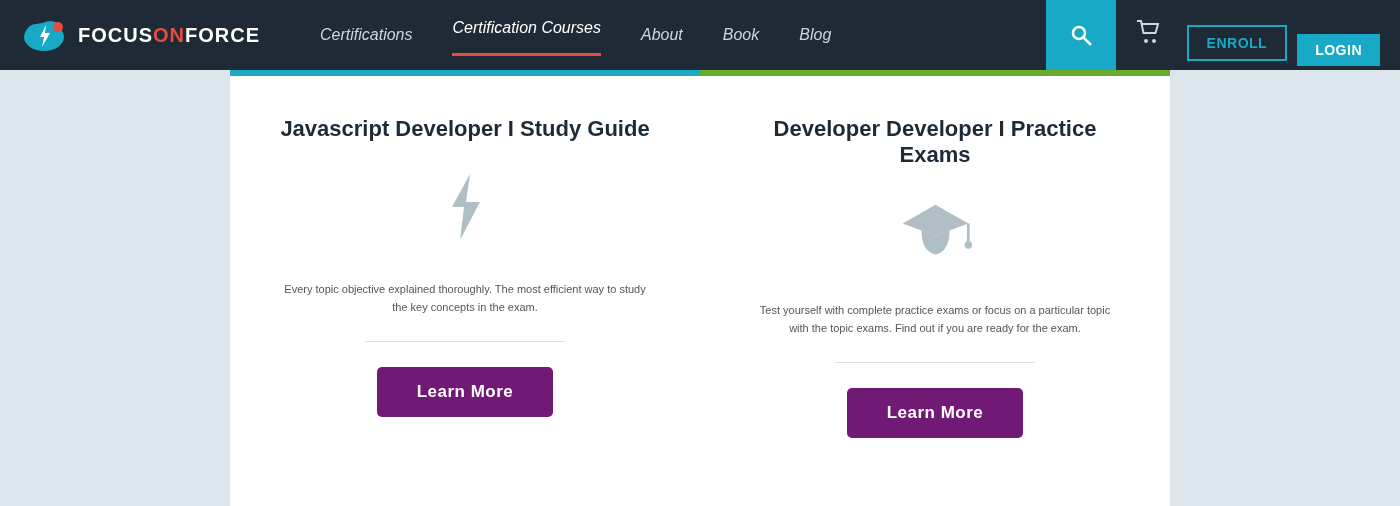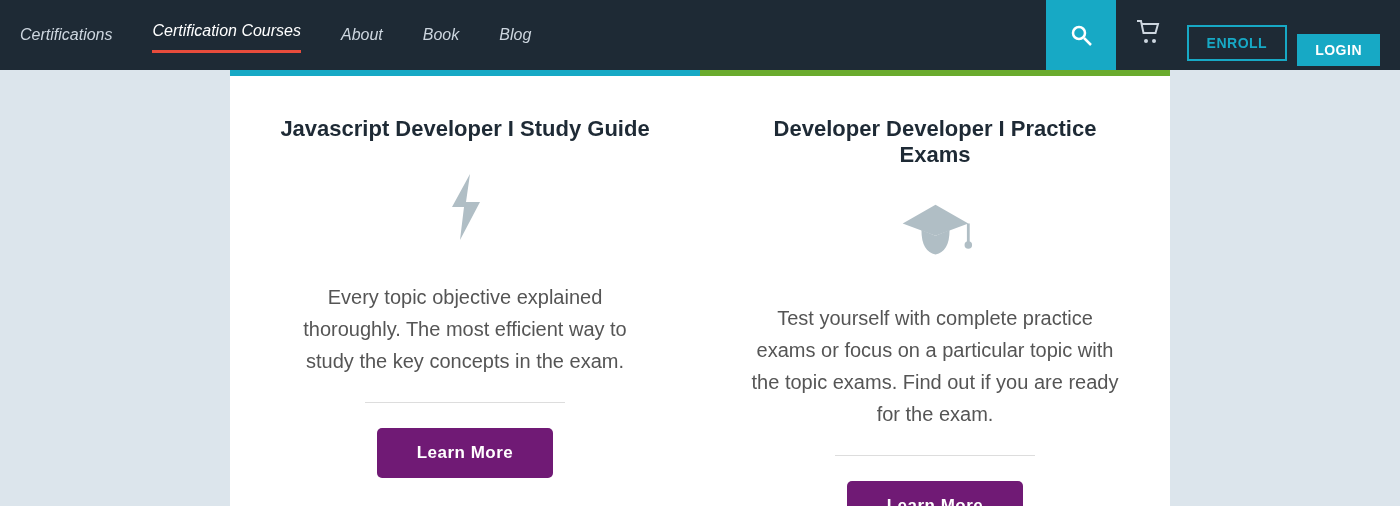--- a/index.html
+++ b/index.html
@@ -44,21 +44,21 @@
     .nav-link {
       color: #cdd6df;
       text-decoration: none;
       font-size: 16px;
       font-weight: 500;
       padding: 5px 0;
     }
     .nav-link.active {
       color: white;
       border-bottom: 3px solid #e74c3c;
-      padding-bottom: 10px;
+      padding-bottom: 16px;
     }
 
     .nav-right {
       display: flex;
       align-items: center;
       gap: 10px;
     }
     .search-btn {
       background: #17a9c5;
       border: none;
@@ -141,21 +141,21 @@
     }
 
     .card-icon {
       font-size: 60px;
       color: #b0bec5;
       margin-bottom: 25px;
       text-align: center;
     }
 
     .card-description {
-      font-size: 20px;
+      font-size: 11px;
       color: #555;
       text-align: center;
       line-height: 1.6;
       margin-bottom: 25px;
     }
 
     .card-divider {
       width: 200px;
       border: none;
       border-top: 1px solid #ddd;
@@ -191,20 +191,35 @@
       width: 100%;
       justify-content: center;
       padding-top: 0;
       height: 100%;
     }
   </style>
 </head>
 <body>
 
 <nav class="navbar">
+  <div class="navbar-logo">
+
+    <svg class="logo-icon" viewBox="0 0 48 48" xmlns="http://www.w3.org/2000/svg">
+      <ellipse cx="24" cy="26" rx="20" ry="14" fill="#17a9c5"></ellipse>
+      <ellipse cx="16" cy="22" rx="10" ry="9" fill="#17a9c5"></ellipse>
+      <ellipse cx="30" cy="20" rx="12" ry="10" fill="#17a9c5"></ellipse>
+
+      <polygon points="26,14 20,26 24,26 22,36 30,22 25,22" fill="white"></polygon>
+
+      <circle cx="38" cy="16" r="5" fill="#e74c3c"></circle>
+    </svg>
+    <span class="logo-text">
+      <span class="focus">FOCUS</span><span class="on">ON</span><span class="force">FORCE</span>
+    </span>
+  </div>
 
   <div class="nav-links">
     <a class="nav-link">Certifications</a>
     <a class="nav-link active">Certification Courses</a>
     <a class="nav-link">About</a>
     <a class="nav-link">Book</a>
     <a class="nav-link">Blog</a>
   </div>
 
   <div class="nav-right">

